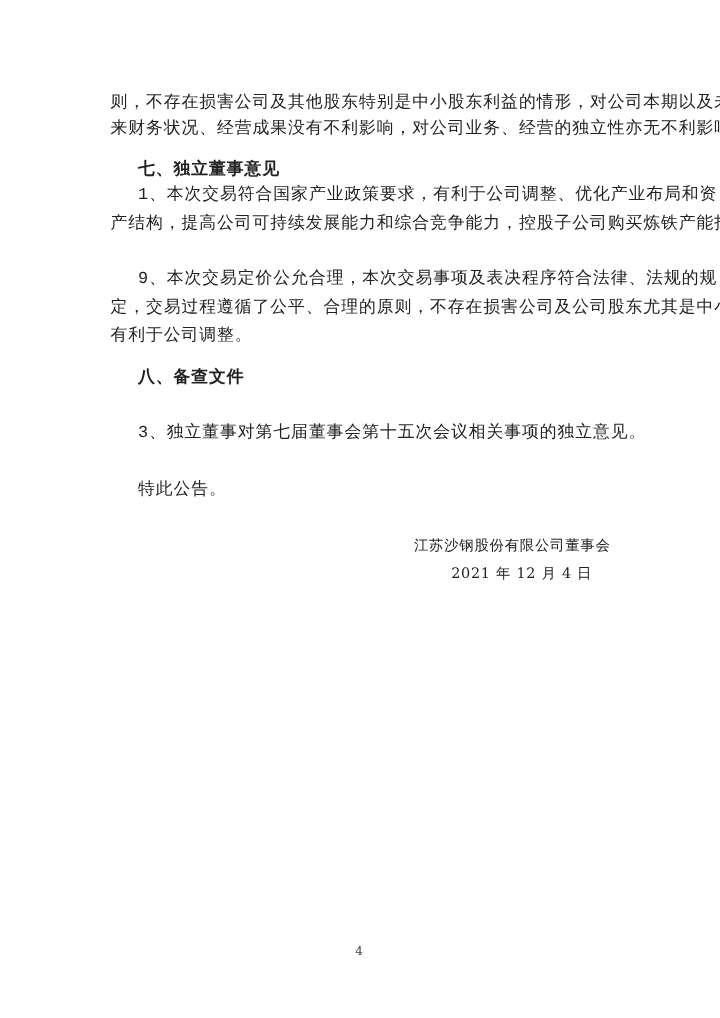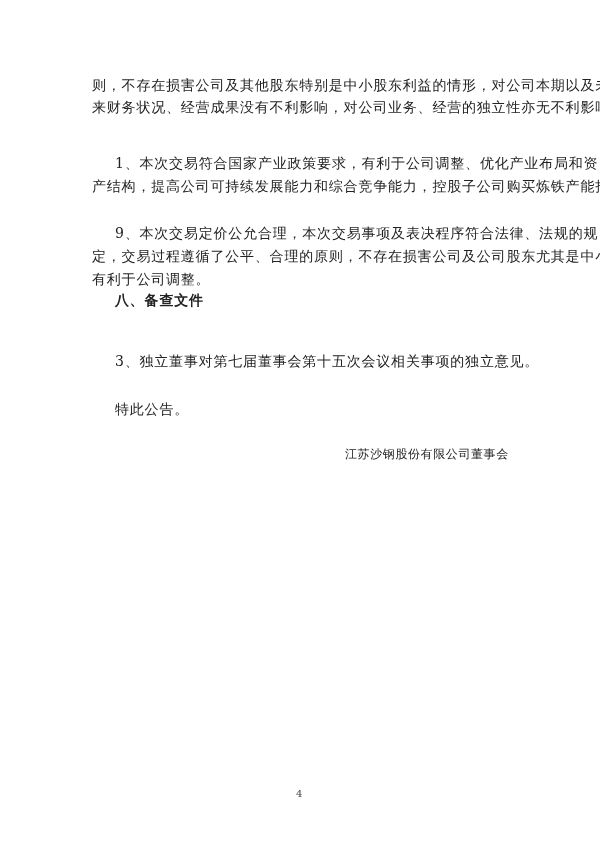--- a/index.html
+++ b/index.html
@@ -1,40 +1,42 @@
 <!DOCTYPE html>
 <html><head>
   <meta charset="utf-8">
   <style>
     html, body { margin: 0; padding: 0; background: #ffffff; }
     body { width: 600px; height: 848px; position: relative; overflow: hidden;
       font-family: "DejaVu Serif", "Liberation Serif", serif; color: #222; }
     .page { position: absolute; left: 0; top: 0; width: 600px; height: 848px; background: #fff; }
     .line { position: absolute; left: 92px; width: 420px; font-size: 14px; line-height: 16px;
       white-space: nowrap; letter-spacing: 0.8px; }
-    .indent { left: 115px; }
+    .indent { left: 115px; font-family: Liberation Mono, monospace; }
     .heading { font-weight: bold; font-family: "DejaVu Sans", sans-serif; font-size: 14px; }
     .sig { position: absolute; font-size: 12px; white-space: nowrap; letter-spacing: 0.6px; }
     .pagenum { position: absolute; left: 296px; top: 788px; font-size: 10px; color: #444; }
   </style>
 </head>
 <body>
 
 <div class="page">
   <div class="line" style="top:77px">则，不存在损害公司及其他股东特别是中小股东利益的情形，对公司本期以及未</div>
   <div class="line" style="top:99px">来财务状况、经营成果没有不利影响，对公司业务、经营的独立性亦无不利影响。</div>
 
+  <div class="line indent heading" style="top:133px">七、独立董事意见</div>
   <div class="line indent" style="top:155px">1、本次交易符合国家产业政策要求，有利于公司调整、优化产业布局和资</div>
   <div class="line" style="top:178px">产结构，提高公司可持续发展能力和综合竞争能力，控股子公司购买炼铁产能指</div>
 
   <div class="line indent" style="top:225px">9、本次交易定价公允合理，本次交易事项及表决程序符合法律、法规的规</div>
   <div class="line" style="top:248px">定，交易过程遵循了公平、合理的原则，不存在损害公司及公司股东尤其是中小</div>
   <div class="line" style="top:271px">有利于公司调整。</div>
 
-  <div class="line indent heading" style="top:292px">八、备查文件</div>
+  <div class="line indent heading" style="top:306px">八、备查文件</div>
   <div class="line indent" style="top:353px">3、独立董事对第七届董事会第十五次会议相关事项的独立意见。</div>
 
   <div class="line indent" style="top:401px">特此公告。</div>
 
   <div class="sig" style="left:345px; top:446px">江苏沙钢股份有限公司董事会</div>
+  <div class="sig" style="left:376px; top:470px">2021 年 12 月 4 日</div>
 
   <div class="pagenum">4</div>
 </div>
 
 </body></html>

